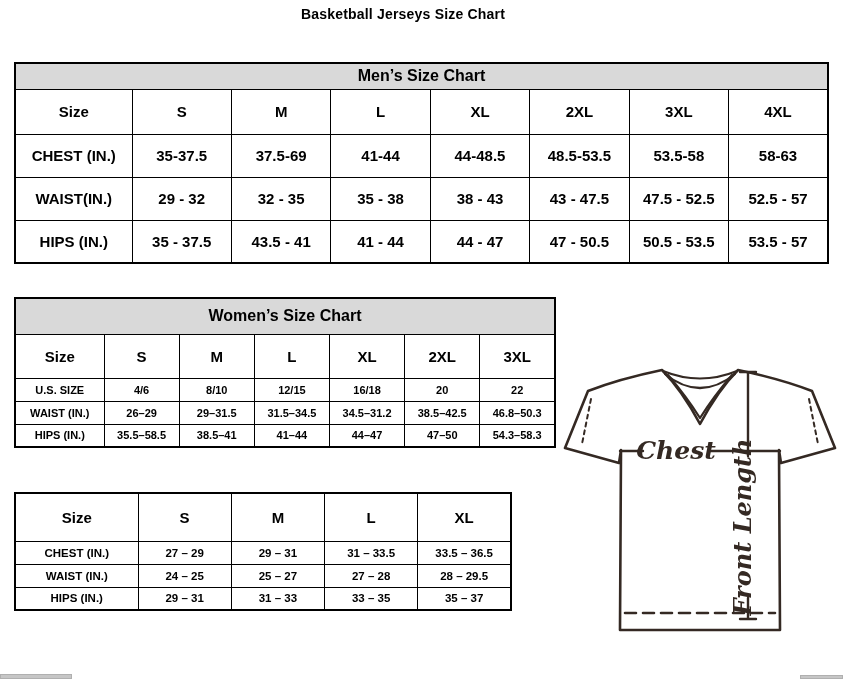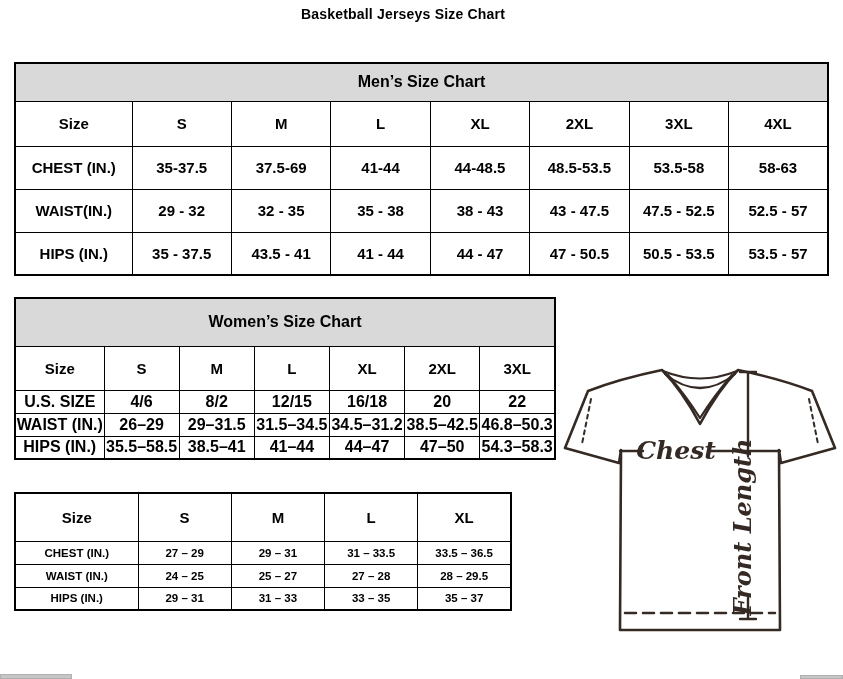--- a/index.html
+++ b/index.html
@@ -16,28 +16,28 @@
     position:absolute; border-collapse:collapse; table-layout:fixed;
     background:#fff; border:2px solid #000;
   }
   table.size-table td {
     border:1px solid #000; text-align:center; vertical-align:middle;
     font-weight:bold; overflow:hidden; white-space:nowrap;
   }
   td.chart-title { background:#d9d9d9; font-size:16px; }
   
   #mens-table { left:14px; top:62px; width:815px; }
-  #mens-table td.chart-title { height:38px; }
+  #mens-table td.chart-title { height:26px; }
   #mens-table tr.size-row td { height:45px; font-size:15px; }
   #mens-table tr.data-row td { height:43px; font-size:15px; }
   
   #womens-table { left:14px; top:297px; width:542px; }
-  #womens-table td.chart-title { height:48px; }
+  #womens-table td.chart-title { height:36px; }
   #womens-table tr.size-row td { height:44px; font-size:15px; }
-  #womens-table tr.data-row td { height:23px; font-size:16px; }
+  #womens-table tr.data-row td { height:23px; font-size:11px; }
   
   #youth-table { left:14px; top:492px; width:498px; }
   #youth-table td.chart-title { height:38px; }
   #youth-table tr.size-row td { height:48px; font-size:15px; }
   #youth-table tr.data-row td { height:23px; font-size:11.5px; }
   
   #jersey-diagram { position:absolute; left:558px; top:362px; width:285px; height:300px; }
   #jersey-diagram text {
     font-family:"DejaVu Serif", serif; font-style:italic; font-weight:bold;
     fill:#342923;
@@ -129,21 +129,21 @@
     <td>S</td>
     <td>M</td>
     <td>L</td>
     <td>XL</td>
     <td>2XL</td>
     <td>3XL</td>
   </tr>
   <tr class="data-row">
     <td>U.S. SIZE</td>
     <td>4/6</td>
-    <td>8/2</td>
+    <td>8/10</td>
     <td>12/15</td>
     <td>16/18</td>
     <td>20</td>
     <td>22</td>
   </tr>
   <tr class="data-row">
     <td>WAIST (IN.)</td>
     <td>26–29</td>
     <td>29–31.5</td>
     <td>31.5–34.5</td>

